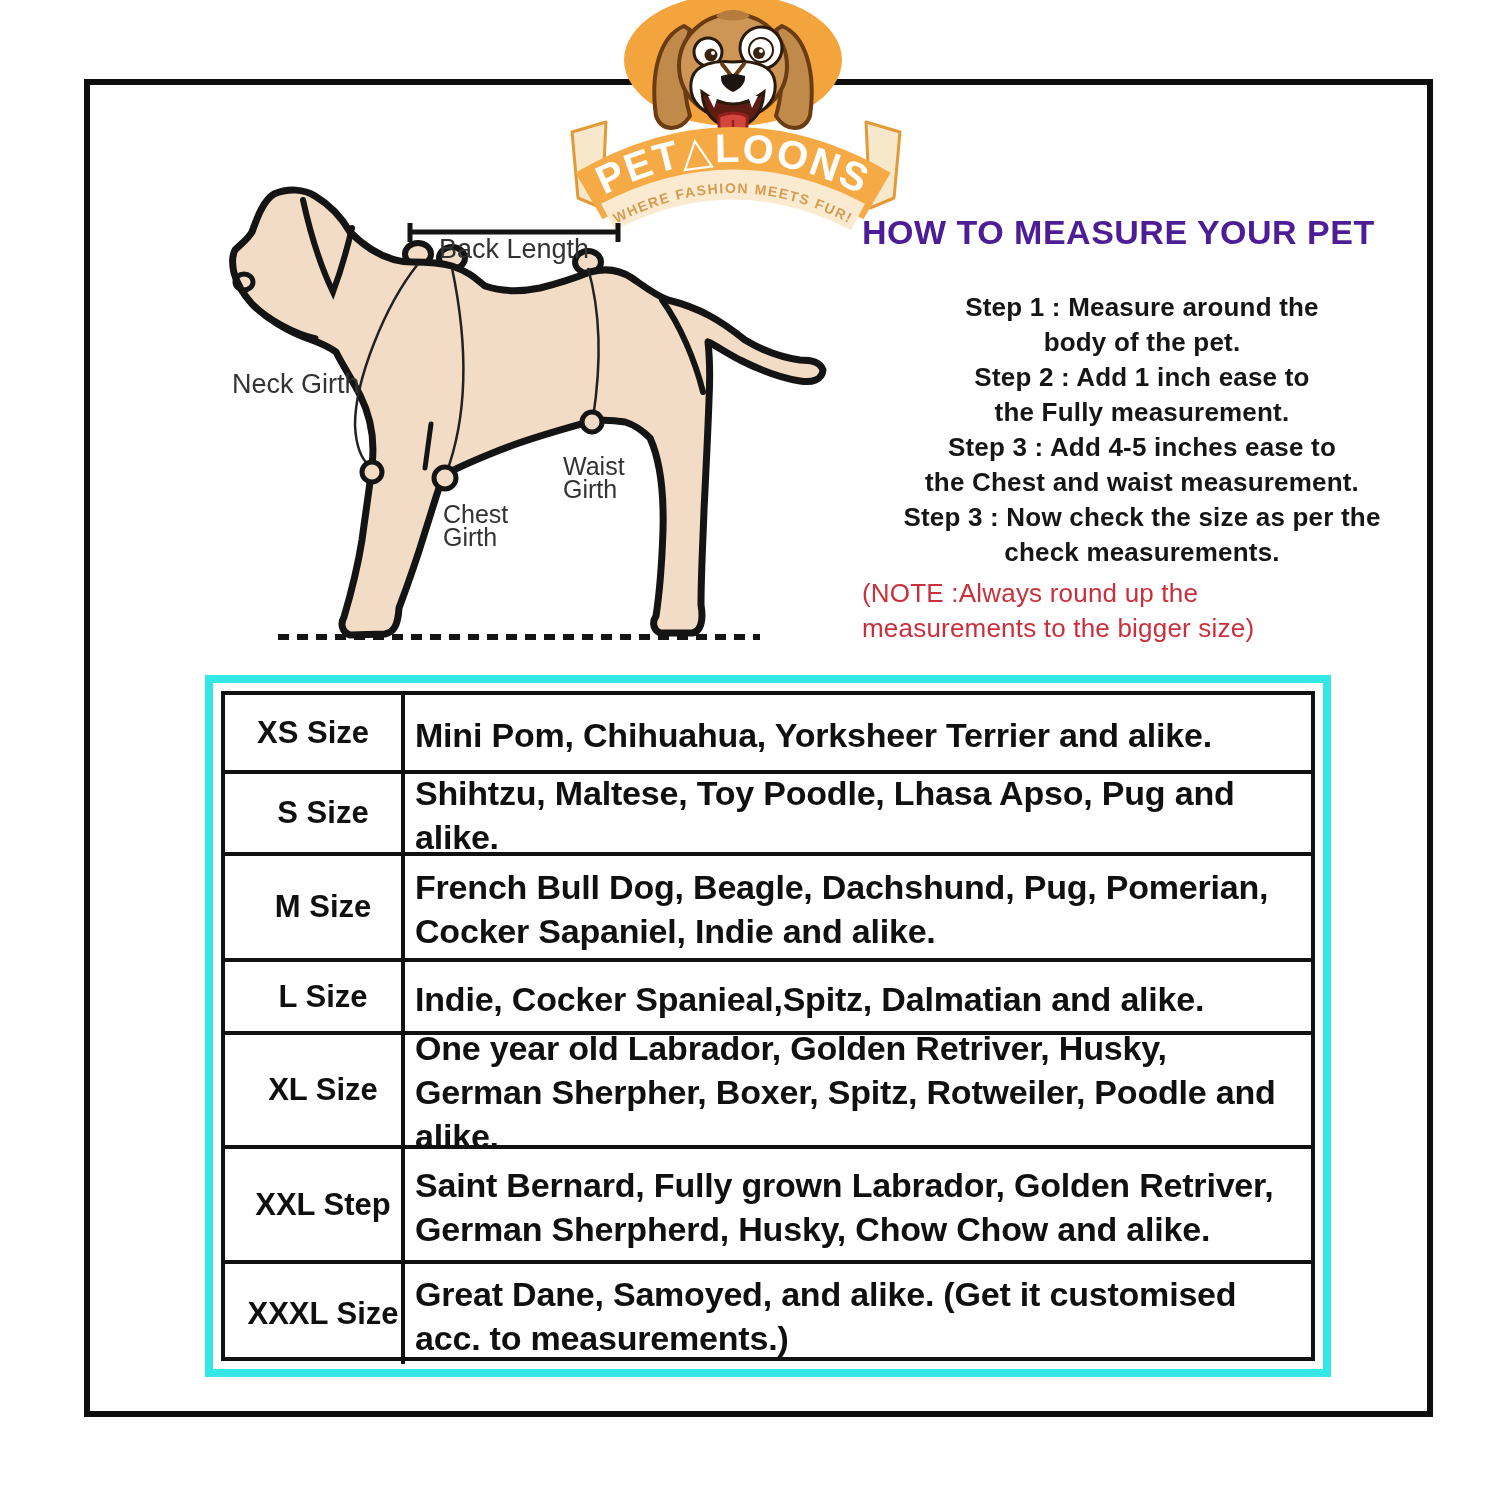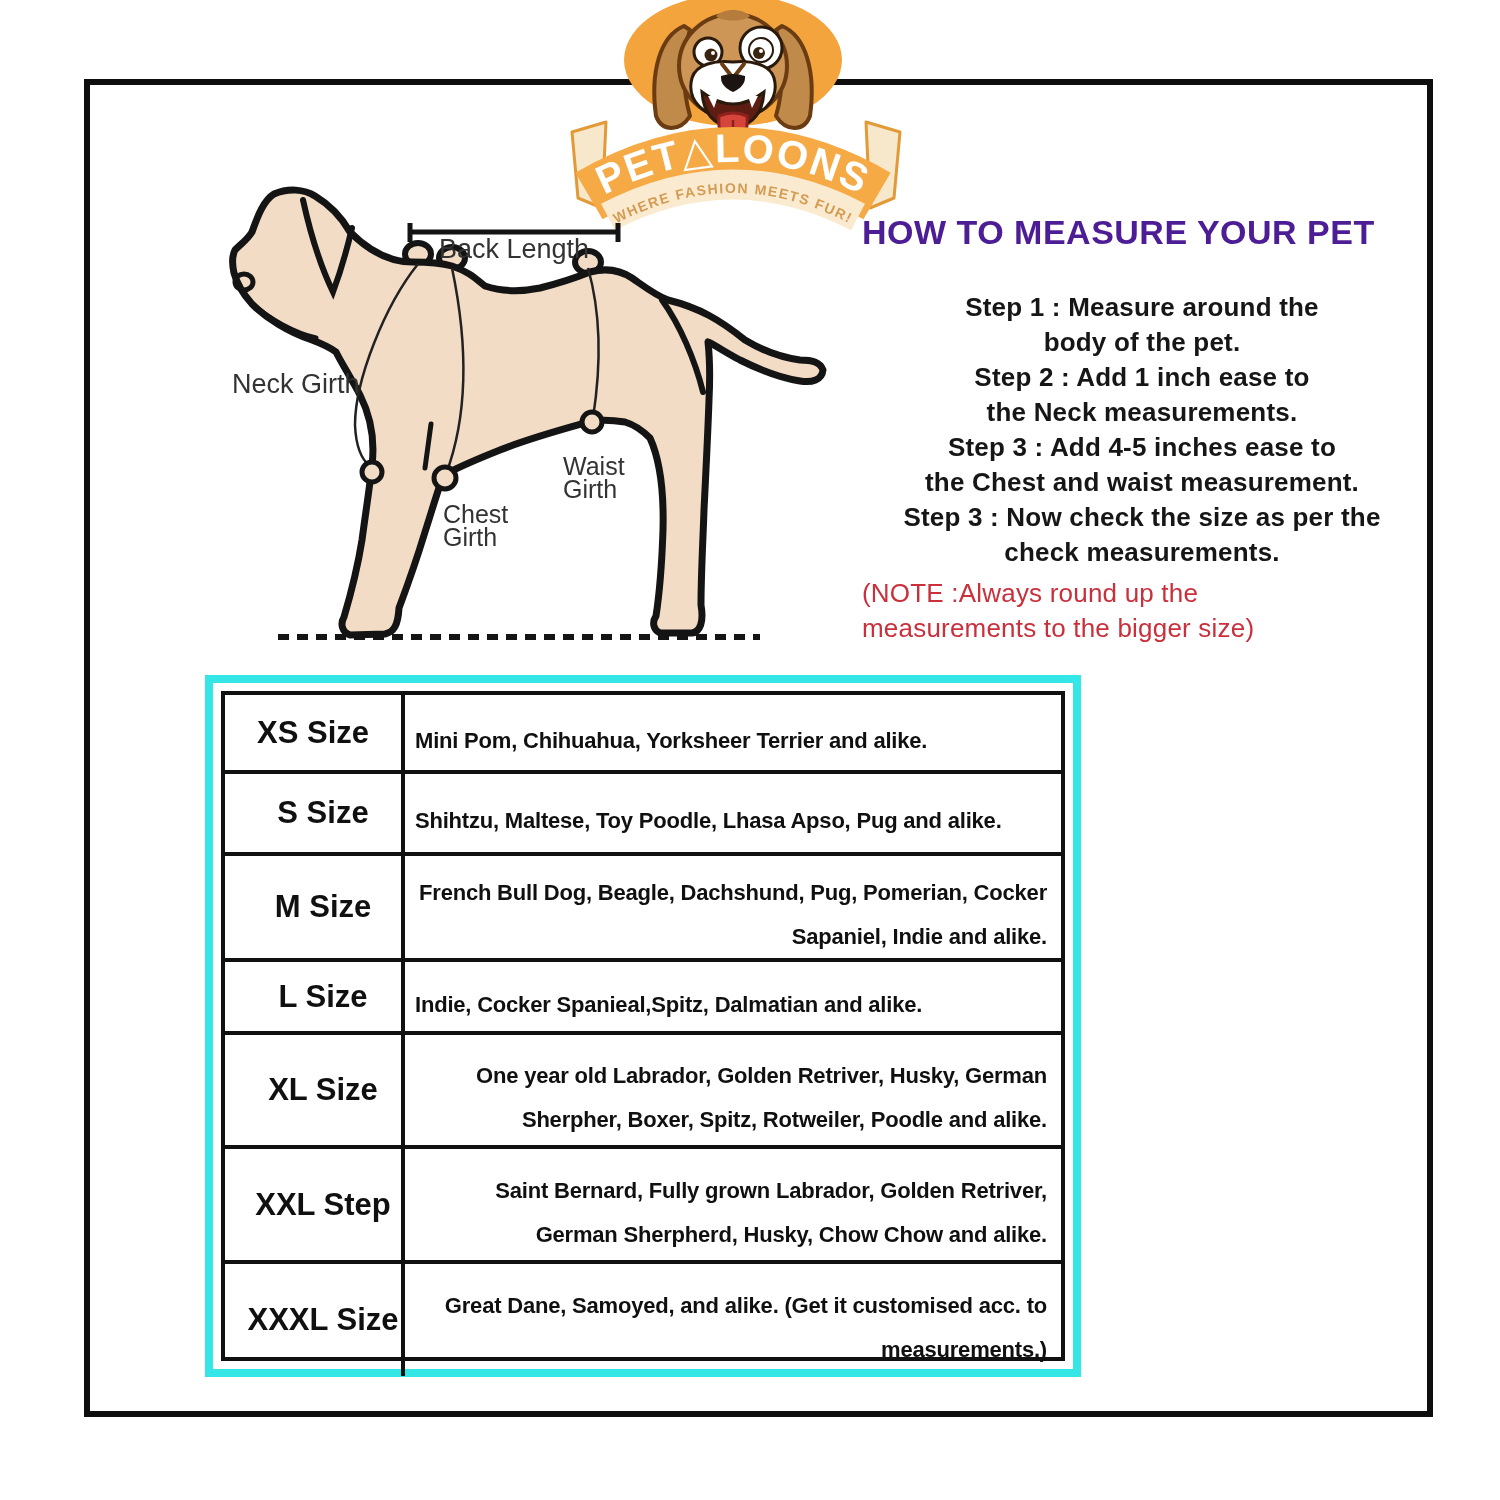--- a/index.html
+++ b/index.html
@@ -16,33 +16,33 @@
   .howto{position:absolute;left:862px;top:210px;width:560px;}
   .howto-title{
     font-size:34px;font-weight:bold;color:#4c1d95;line-height:44px;
     white-space:nowrap;letter-spacing:0.5px;
   }
   .steps{margin-top:36px;}
   .step-line{font-size:26px;font-weight:bold;color:#161616;line-height:35px;letter-spacing:0.2px;text-align:center;}
   .note-line{font-size:26px;font-weight:normal;color:#c9303c;line-height:35px;letter-spacing:0.2px;}
   .note-block{margin-top:6px;}
   .size-table-wrap{
-    position:absolute;left:205px;top:675px;width:876px;height:702px;box-sizing:border-box;
+    position:absolute;left:205px;top:675px;width:1126px;height:702px;box-sizing:border-box;
     border:8px solid #35e6e6;padding:8px;background:#ffffff;
   }
   .size-table{
     width:100%;height:100%;box-sizing:border-box;border:4px solid #111111;
     display:grid;grid-template-columns:176px 1fr;
     grid-template-rows:75px 82px 106px 73px 114px 115px 1fr;
   }
   .cell{display:flex;align-items:center;box-sizing:border-box;color:#101010;}
   .cell.size{justify-content:center;font-size:31px;font-weight:bold;text-align:center;}
   .cell.desc{
-    justify-content:flex-start;font-size:22px;font-weight:bold;
-    padding:20px 14px 4px 10px;line-height:44px;letter-spacing:-0.2px;text-align:right;
+    justify-content:flex-start;font-size:34px;font-weight:bold;
+    padding:8px 14px 4px 10px;line-height:44px;letter-spacing:-0.2px;
   }
   .bt{border-top:4px solid #111111;padding-left:20px;}
   .bl{border-left:4px solid #111111;}
 </style>
 </head>
 <body>
 
 <div class="canvas">
 
   <div class="frame"></div>
@@ -170,21 +170,21 @@
       <text x="243" y="366" font-size="25">Girth</text>
     </g>
   </svg>
 
   <div class="howto">
     <div class="howto-title">HOW TO MEASURE YOUR PET</div>
     <div class="steps">
       <div class="step-line">Step 1 : Measure around the</div>
       <div class="step-line">body of the pet.</div>
       <div class="step-line">Step 2 : Add 1 inch ease to</div>
-      <div class="step-line">the Neck measurements.</div>
+      <div class="step-line">the Fully measurement.</div>
       <div class="step-line">Step 3 : Add 4-5 inches ease to</div>
       <div class="step-line">the Chest and waist measurement.</div>
       <div class="step-line">Step 3 : Now check the size as per the</div>
       <div class="step-line">check measurements.</div>
       <div class="note-block">
         <div class="note-line">(NOTE :Always round up the</div>
         <div class="note-line">measurements to the bigger size)</div>
       </div>
     </div>
   </div>

